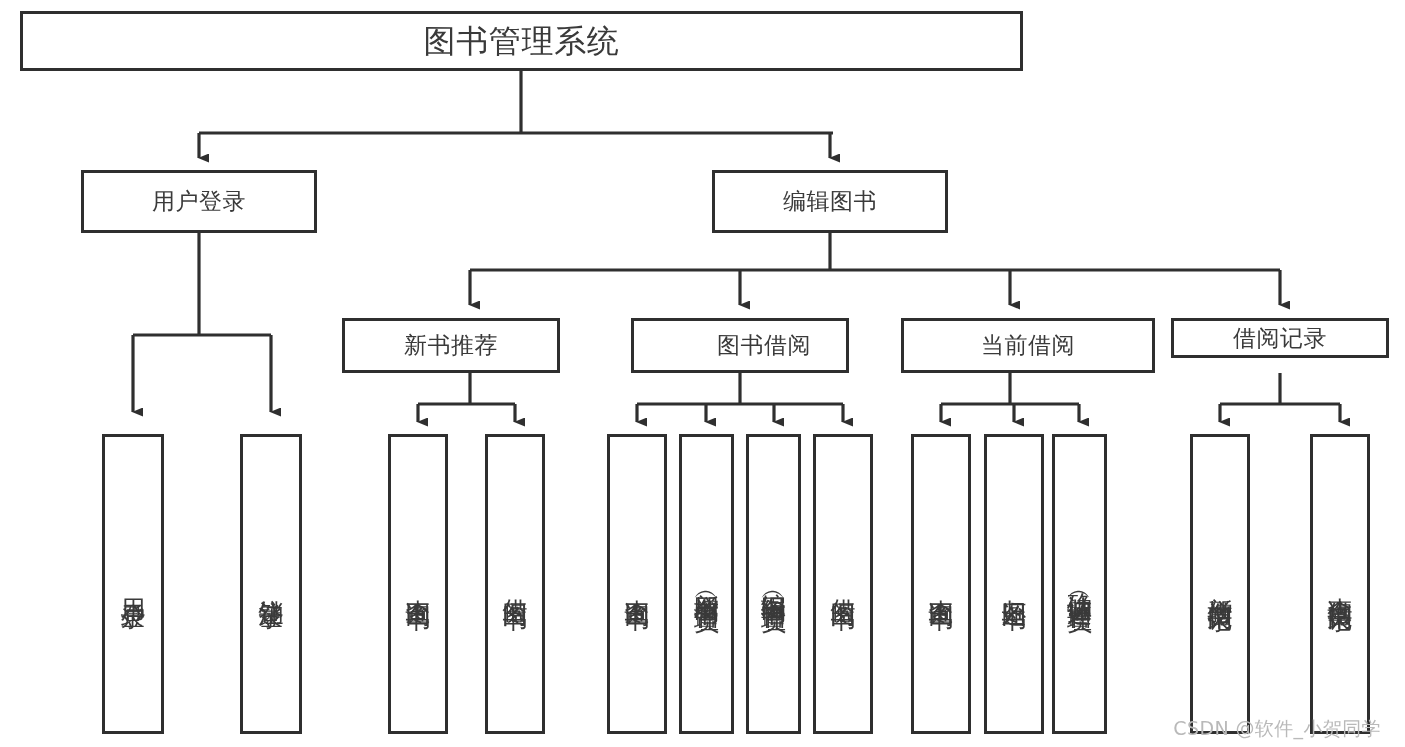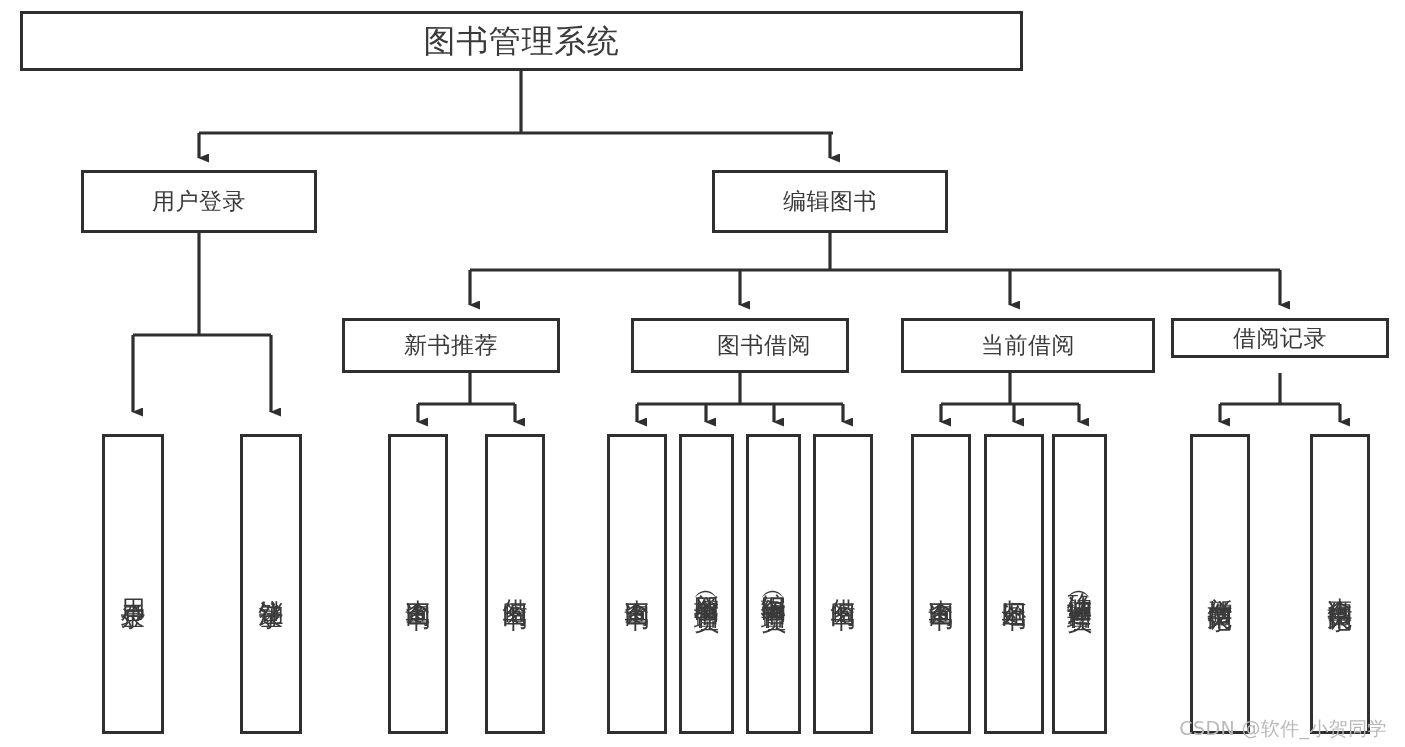--- a/index.html
+++ b/index.html
@@ -58,21 +58,21 @@
   .node.vert .lbl {
     writing-mode: vertical-rl;
     text-orientation: upright;
     font-size: 25px;
     line-height: 1.0;
     letter-spacing: 0.10em;
     white-space: nowrap;
   }
   .watermark {
     position: absolute;
-    right: 18px;
+    right: 24px;
     bottom: 5px;
     font-size: 19px;
     color: #b9b9b9;
     white-space: nowrap;
     letter-spacing: 0.02em;
   }
 </style>
 </head>
 <body>
 

